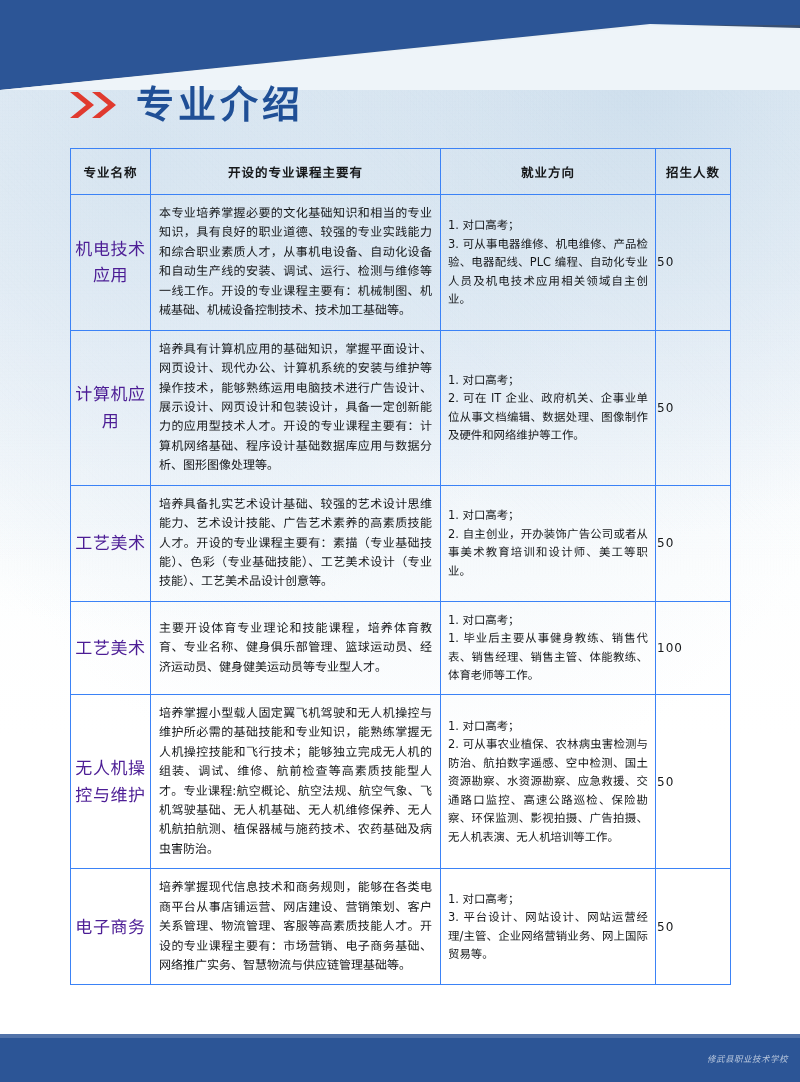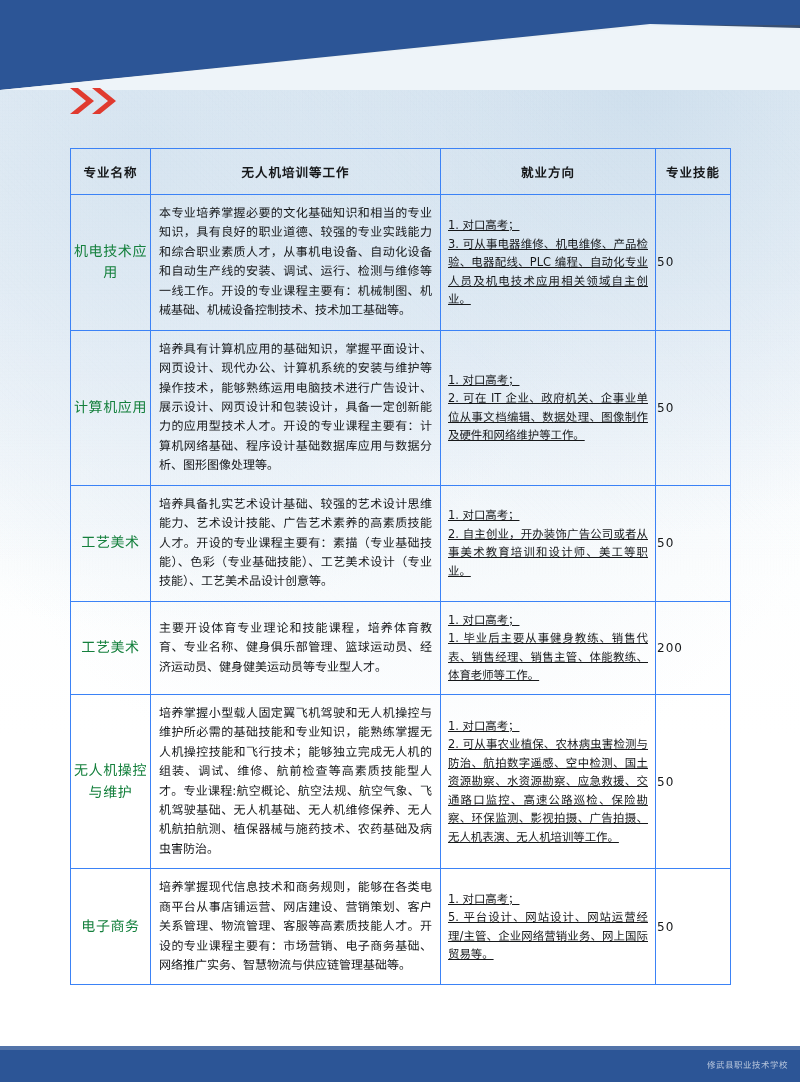--- a/index.html
+++ b/index.html
@@ -45,26 +45,27 @@
     top: 0; left: 0;
     width: 800px; height: 90px;
     z-index: 2;
   }
   .top-banner svg { display: block; }
 
   
   .bottom-banner {
     position: absolute;
     left: 0; bottom: 0;
-    width: 800px; height: 36px;
+    width: 800px; height: 48px;
     background: #2c5596;
     z-index: 3;
     display: flex;
     align-items: center;
     justify-content: flex-end;
+    font-style: italic;
   }
   .bottom-banner::before {
     content: "";
     position: absolute;
     left: 0; top: 0;
     width: 800px; height: 4px;
     background: rgba(255,255,255,0.18);
   }
   .footer-text {
     color: #cfd9e8;
@@ -121,36 +122,36 @@
     background: transparent;
     text-align: center;
   }
   .col-name   { width: 80px; }
   .col-goal   { width: 290px; }
   .col-job    { width: 215px; }
   .col-quota  { width: 75px; }
 
   td.cell-name {
     text-align: center;
-    font-size: 14px;
-    color: #15803d;
+    font-size: 17px;
+    color: #4c1d95;
     letter-spacing: .6px;
     line-height: 1.55;
     padding: 4px 3px;
   }
   td.cell-goal, td.cell-job {
     font-size: 12px;
     color: #16181a;
     line-height: 1.62;
     padding: 9px 8px;
     text-align: justify;
     text-justify: inter-ideograph;
     vertical-align: middle;
   }
-  td.cell-job { font-size: 11.4px; padding: 9px 7px; text-decoration: underline; }
+  td.cell-job { font-size: 11.4px; padding: 9px 7px; }
   td.cell-quota {
     text-align: left;
     font-size: 12px;
     color: #16181a;
     letter-spacing: 1px;
   }
   .job-line { display: block; }
 </style>
 </head>
 <body>
@@ -167,36 +168,37 @@
   </svg>
 </div>
 
 <div class="title-row">
   <span class="chev-group">
     <svg width="56" height="30" viewBox="0 0 56 30" xmlns="http://www.w3.org/2000/svg">
       <polygon points="2,2 18,15 2,28 10,28 26,15 10,2" fill="#e03a2f"></polygon>
       <polygon points="24,2 40,15 24,28 32,28 48,15 32,2" fill="#e03a2f"></polygon>
     </svg>
   </span>
+  <span class="title-text">专业介绍</span>
 </div>
 
 <div class="table-wrap">
   <table class="major-table">
     <colgroup>
       <col class="col-name">
         <col class="col-goal">
         <col class="col-job">
         <col class="col-quota">
     </colgroup>
     <thead>
       <tr>
         <th>专业名称</th>
-        <th>无人机培训等工作</th>
+        <th>开设的专业课程主要有</th>
         <th>就业方向</th>
-        <th>专业技能</th>
+        <th>招生人数</th>
       </tr>
     </thead>
     <tbody>
       <tr>
         <td class="cell-name">机电技术应用</td>
         <td class="cell-goal">本专业培养掌握必要的文化基础知识和相当的专业知识，具有良好的职业道德、较强的专业实践能力和综合职业素质人才，从事机电设备、自动化设备和自动生产线的安装、调试、运行、检测与维修等一线工作。开设的专业课程主要有：机械制图、机械基础、机械设备控制技术、技术加工基础等。</td>
         <td class="cell-job">
           <span class="job-line">1. 对口高考；</span>
           <span class="job-line">3. 可从事电器维修、机电维修、产品检验、电器配线、PLC 编程、自动化专业人员及机电技术应用相关领域自主创业。</span>
         </td>
@@ -220,37 +222,37 @@
         </td>
         <td class="cell-quota">50</td>
       </tr>
       <tr>
         <td class="cell-name">工艺美术</td>
         <td class="cell-goal">主要开设体育专业理论和技能课程，培养体育教育、专业名称、健身俱乐部管理、篮球运动员、经济运动员、健身健美运动员等专业型人才。</td>
         <td class="cell-job">
           <span class="job-line">1. 对口高考；</span>
           <span class="job-line">1. 毕业后主要从事健身教练、销售代表、销售经理、销售主管、体能教练、体育老师等工作。</span>
         </td>
-        <td class="cell-quota">200</td>
+        <td class="cell-quota">100</td>
       </tr>
       <tr>
         <td class="cell-name">无人机操控与维护</td>
         <td class="cell-goal">培养掌握小型载人固定翼飞机驾驶和无人机操控与维护所必需的基础技能和专业知识，能熟练掌握无人机操控技能和飞行技术；能够独立完成无人机的组装、调试、维修、航前检查等高素质技能型人才。专业课程:航空概论、航空法规、航空气象、飞机驾驶基础、无人机基础、无人机维修保养、无人机航拍航测、植保器械与施药技术、农药基础及病虫害防治。</td>
         <td class="cell-job">
           <span class="job-line">1. 对口高考；</span>
           <span class="job-line">2. 可从事农业植保、农林病虫害检测与防治、航拍数字遥感、空中检测、国土资源勘察、水资源勘察、应急救援、交通路口监控、高速公路巡检、保险勘察、环保监测、影视拍摄、广告拍摄、无人机表演、无人机培训等工作。</span>
         </td>
         <td class="cell-quota">50</td>
       </tr>
       <tr>
         <td class="cell-name">电子商务</td>
         <td class="cell-goal">培养掌握现代信息技术和商务规则，能够在各类电商平台从事店铺运营、网店建设、营销策划、客户关系管理、物流管理、客服等高素质技能人才。开设的专业课程主要有：市场营销、电子商务基础、网络推广实务、智慧物流与供应链管理基础等。</td>
         <td class="cell-job">
           <span class="job-line">1. 对口高考；</span>
-          <span class="job-line">5. 平台设计、网站设计、网站运营经理/主管、企业网络营销业务、网上国际贸易等。</span>
+          <span class="job-line">3. 平台设计、网站设计、网站运营经理/主管、企业网络营销业务、网上国际贸易等。</span>
         </td>
         <td class="cell-quota">50</td>
       </tr>
     </tbody>
   </table>
 </div>
 
 <div class="bottom-banner">
   <span class="footer-text">修武县职业技术学校</span>
 </div>

